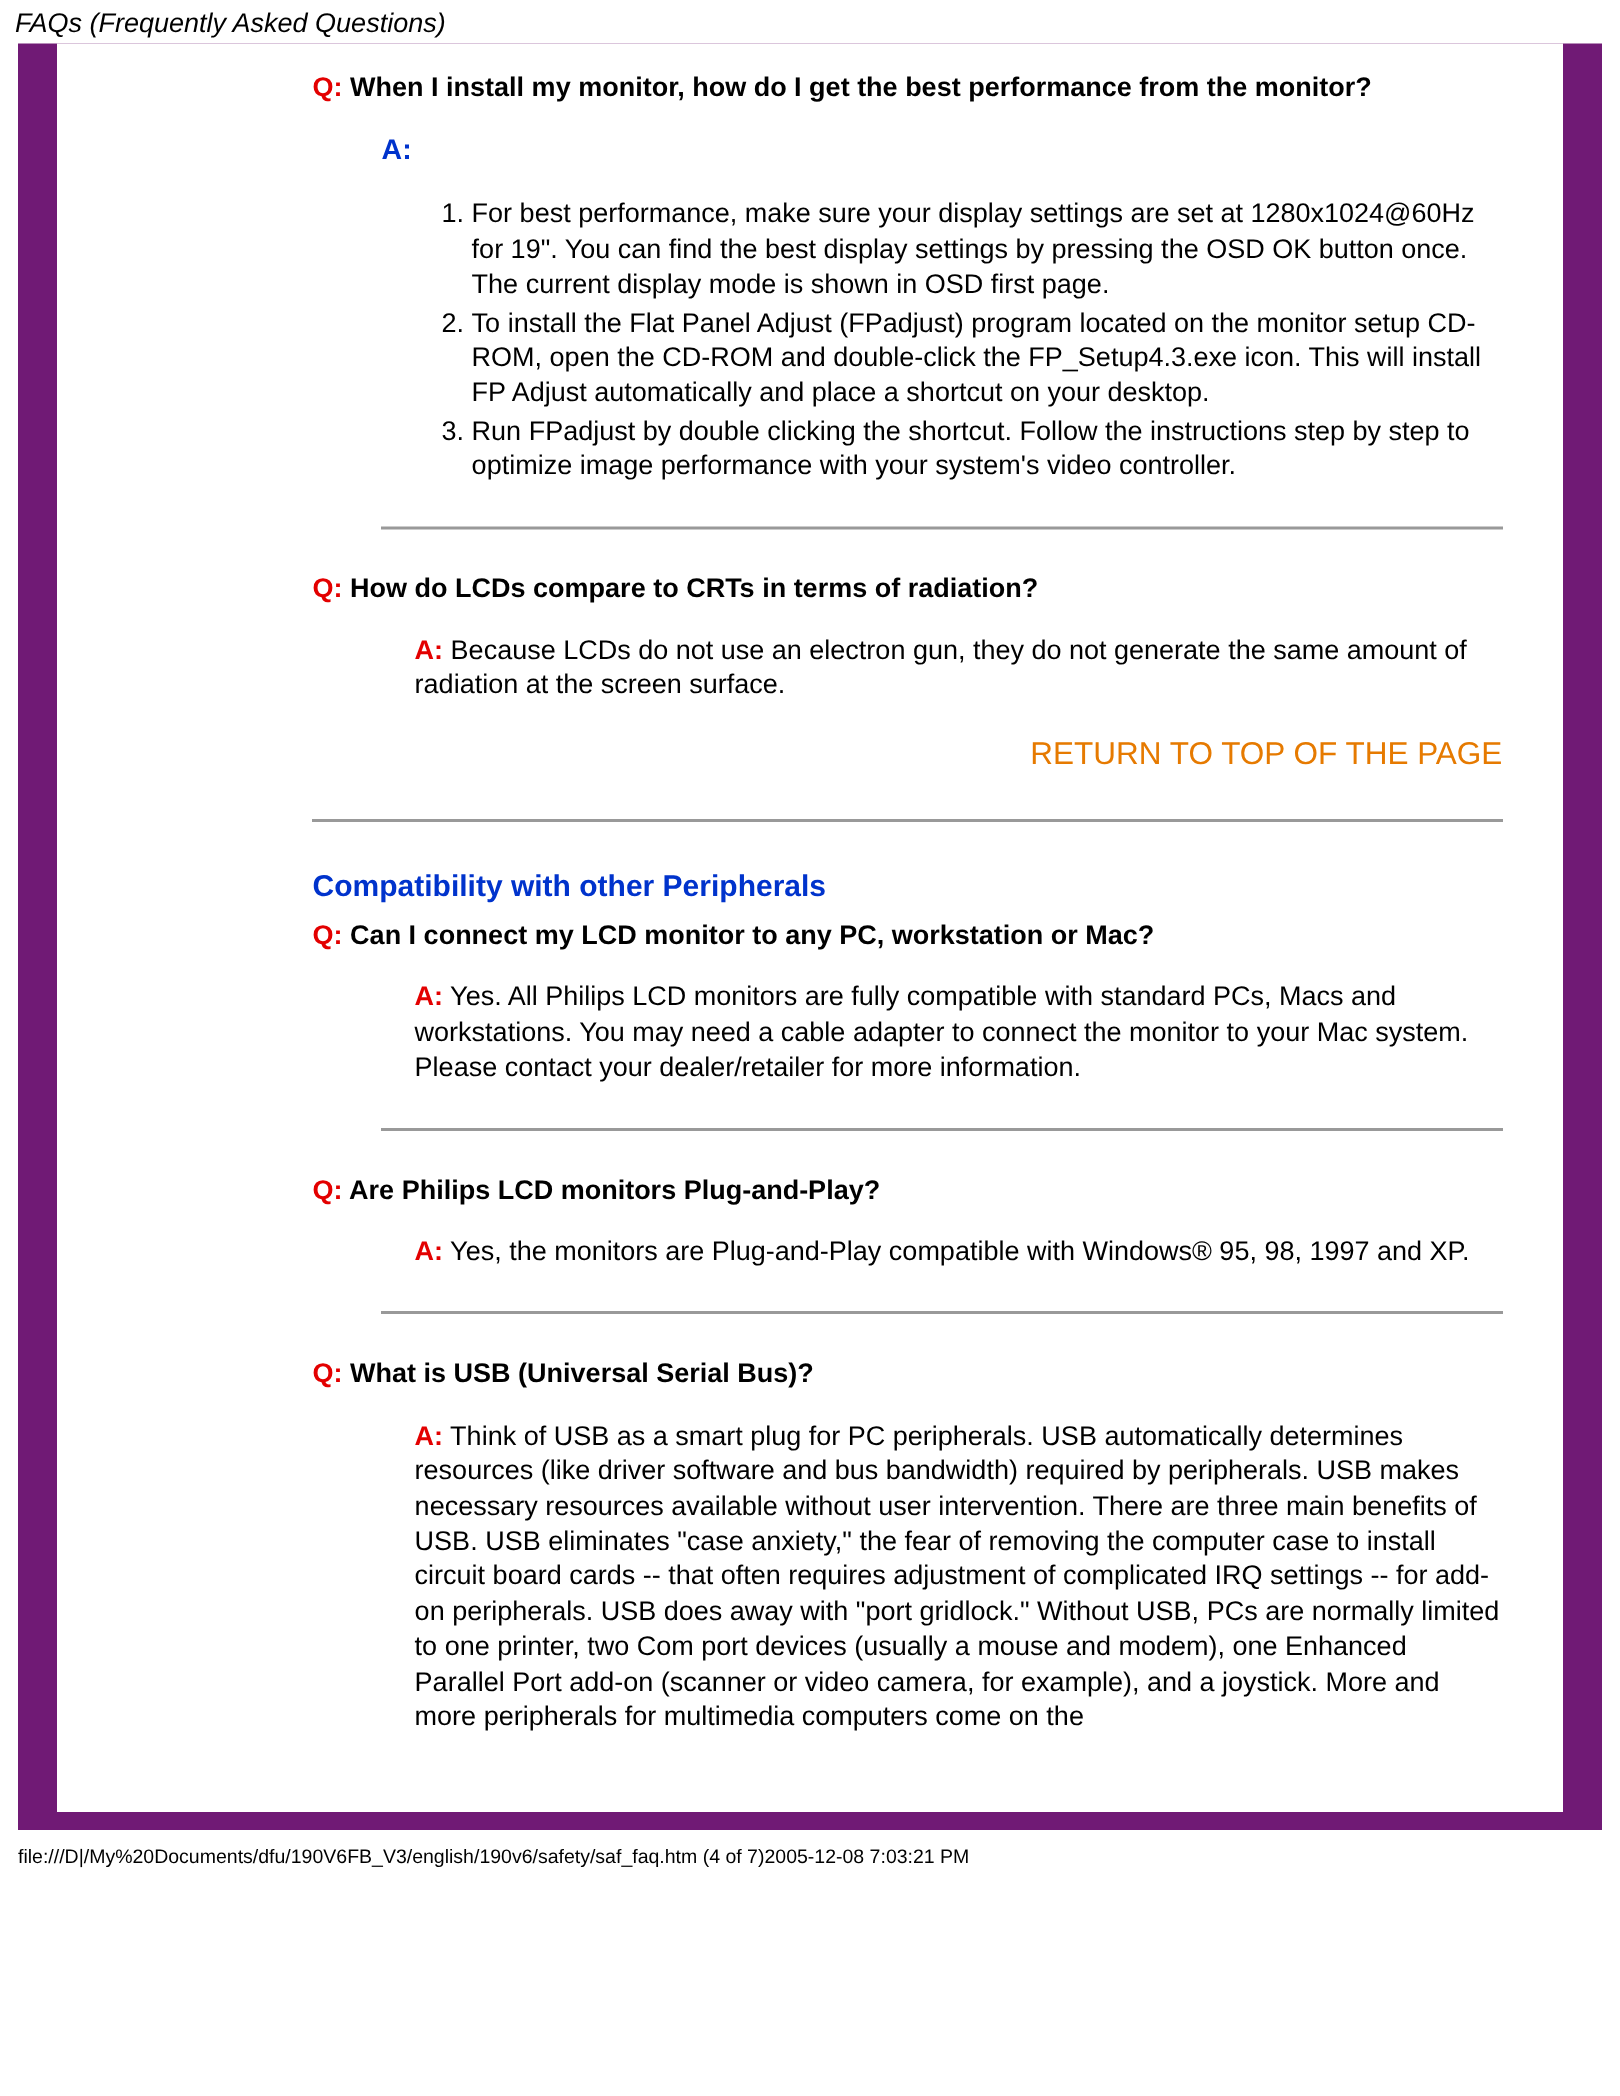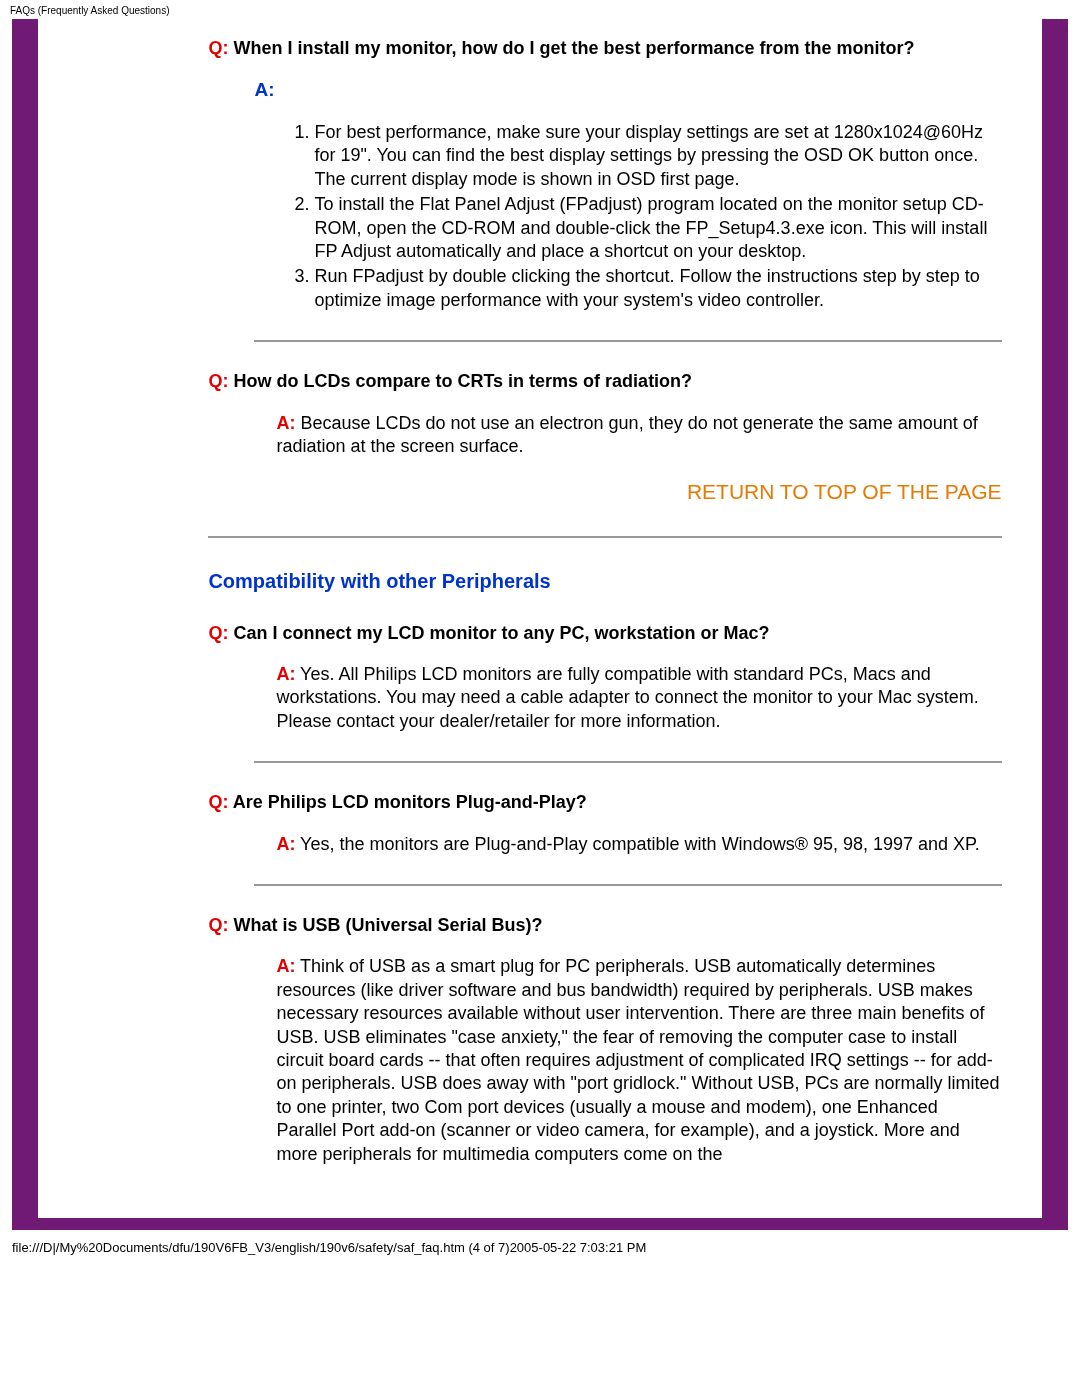--- a/index.html
+++ b/index.html
@@ -4,23 +4,24 @@
 <style>
   * { box-sizing: border-box; }
   body {
     margin: 0;
     font-family: Arial, Helvetica, sans-serif;
     font-size: 18px;
     line-height: 1.3;
     background: #fff;
   }
   .header-bar {
-    font-size: 10px;
+    font-size: 18px;
     padding: 4px 8px 2px 10px;
     color: #000;
+    font-style: italic;
   }
   .outer {
     background: #701a75;
     padding: 0 0 12px 0;
     margin: 0 12px;
   }
   .inner-white {
     background: #fff;
     margin: 0 auto;
     width: 95%;
@@ -54,21 +55,21 @@
   }
   hr.full-rule {
     border: none;
     border-top: 2px solid #999;
     margin: 20px 0;
   }
   .section-title {
     color: #0033cc;
     font-weight: bold;
     font-size: 20px;
-    margin: 30px 0 28px 0;
+    margin: 30px 0 8px 0;
   }
   .ans-para {
     margin: 16px 0 12px 68px;
   }
   .footer-path {
     font-size: 13px;
     padding: 10px 12px 6px 12px;
     color: #000;
   }
 </style>
@@ -134,13 +135,13 @@
       <span class="q-mark">Q:</span><span> What is USB (Universal Serial Bus)?</span>
     </div>
 
     <div class="ans-para">
       <span class="a-mark">A:</span><span> Think of USB as a smart plug for PC peripherals. USB automatically determines resources (like driver software and bus bandwidth) required by peripherals. USB makes necessary resources available without user intervention. There are three main benefits of USB. USB eliminates "case anxiety," the fear of removing the computer case to install circuit board cards -- that often requires adjustment of complicated IRQ settings -- for add-on peripherals. USB does away with "port gridlock." Without USB, PCs are normally limited to one printer, two Com port devices (usually a mouse and modem), one Enhanced Parallel Port add-on (scanner or video camera, for example), and a joystick. More and more peripherals for multimedia computers come on the</span>
     </div>
 
   </div>
 </div>
 
-<div class="footer-path">file:///D|/My%20Documents/dfu/190V6FB_V3/english/190v6/safety/saf_faq.htm (4 of 7)2005-05-22 7:03:21 PM</div>
+<div class="footer-path">file:///D|/My%20Documents/dfu/190V6FB_V3/english/190v6/safety/saf_faq.htm (4 of 7)2005-12-08 7:03:21 PM</div>
 
 </body></html>

